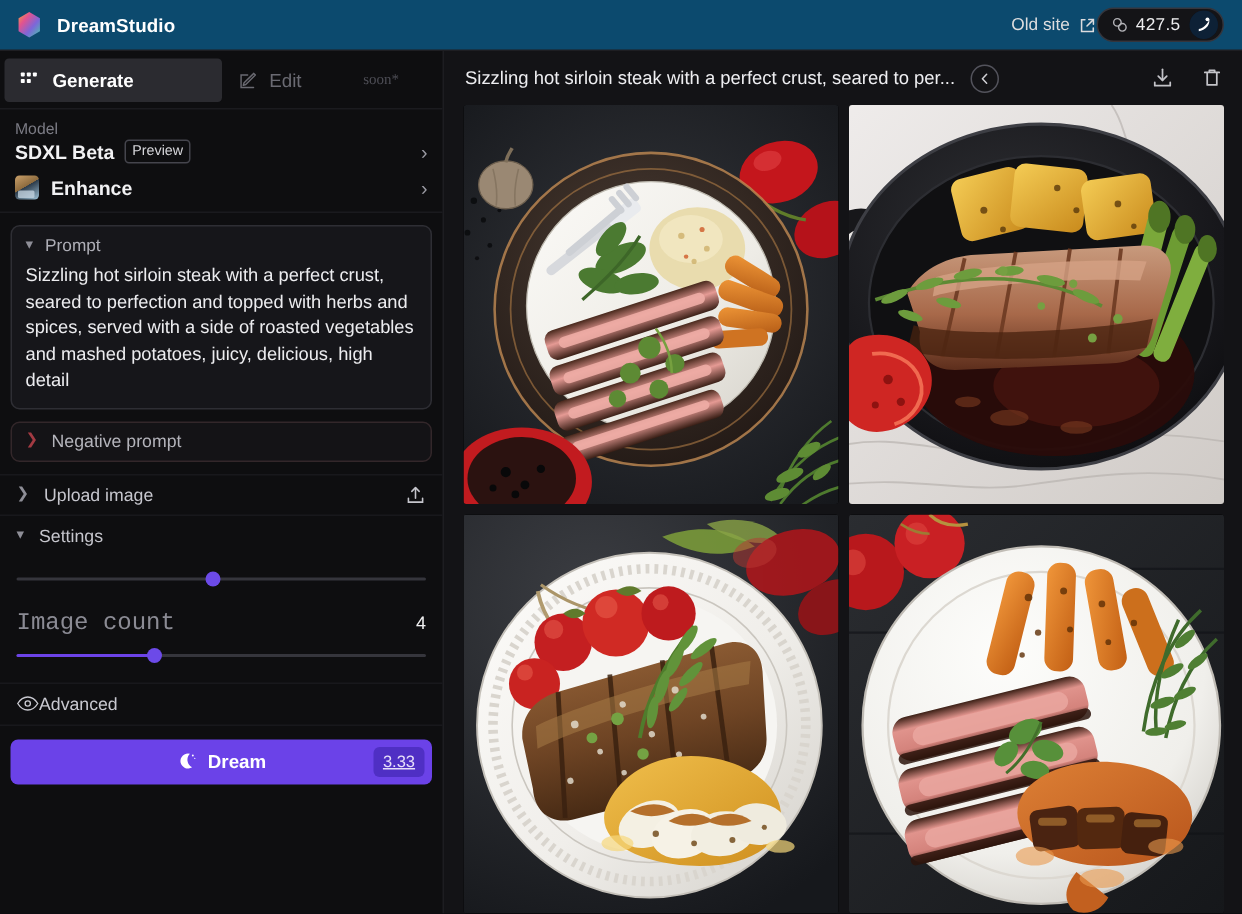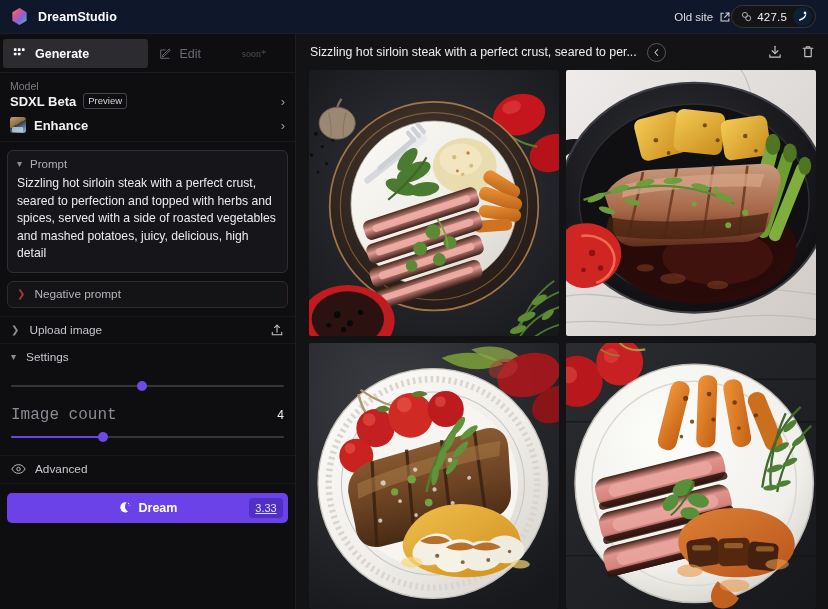--- a/index.html
+++ b/index.html
@@ -8,21 +8,21 @@
     background: #0c0c0e;
     font-family: "Liberation Sans", sans-serif;
     overflow: hidden;
     color: #e9e9ec;
   }
   .app { width: 828px; height: 609px; display: flex; flex-direction: column; }
 
   
   .topbar {
     height: 34px; flex: 0 0 34px;
-    background: #0f172a;
+    background: #0c4a6e;
     display: flex; align-items: center;
     padding: 0 12px 0 10px;
     border-bottom: 1px solid #1e1e22;
   }
   .brand { display: flex; align-items: center; gap: 9px; }
   .hexlogo { width: 19px; height: 19px; position: relative; }
   .hexlogo svg { display: block; }
   .brand-name { font-size: 12.5px; font-weight: bold; letter-spacing: .1px; color: #fff; }
   .topbar-right { margin-left: auto; display: flex; align-items: center; gap: 0; }
   .oldsite { display: flex; align-items: center; gap: 6px; font-size: 11.5px; color: #dededf; cursor: pointer; }
@@ -118,21 +118,21 @@
   .fill { position: absolute; top: 7px; left: 0; height: 2px; background: #6c43e8; border-radius: 2px; }
   .knob {
     position: absolute; top: 3px; width: 10px; height: 10px; border-radius: 50%;
     background: #6c4ae8; cursor: pointer;
   }
   .count-head { display: flex; align-items: center; height: 24px; margin-top: 9px; }
   .count-head .lab { font-size: 16px; color: #8b8b94; font-family: Liberation Mono, monospace; }
   .count-head .val { margin-left: auto; font-size: 12px; color: #f0f0f2; }
 
   .adv-row {
-    height: 29px; display: flex; align-items: center; gap: 9px;
+    height: 29px; display: flex; align-items: center; 
     padding: 0 11px; font-size: 11.8px; color: #c9c9d0; cursor: pointer;
     border-top: 1px solid #18181c; border-bottom: 1px solid #18181c; margin-top: 10px;
   }
   .dreamwrap { padding: 9px 7px 0 7px; }
   .dreambtn {
     height: 30px; border-radius: 5px; background: #6b42e8;
     display: flex; align-items: center; justify-content: center; gap: 8px;
     position: relative; cursor: pointer;
   }
   .dreambtn .lbl { font-size: 12.5px; font-weight: bold; color: #fff; }

